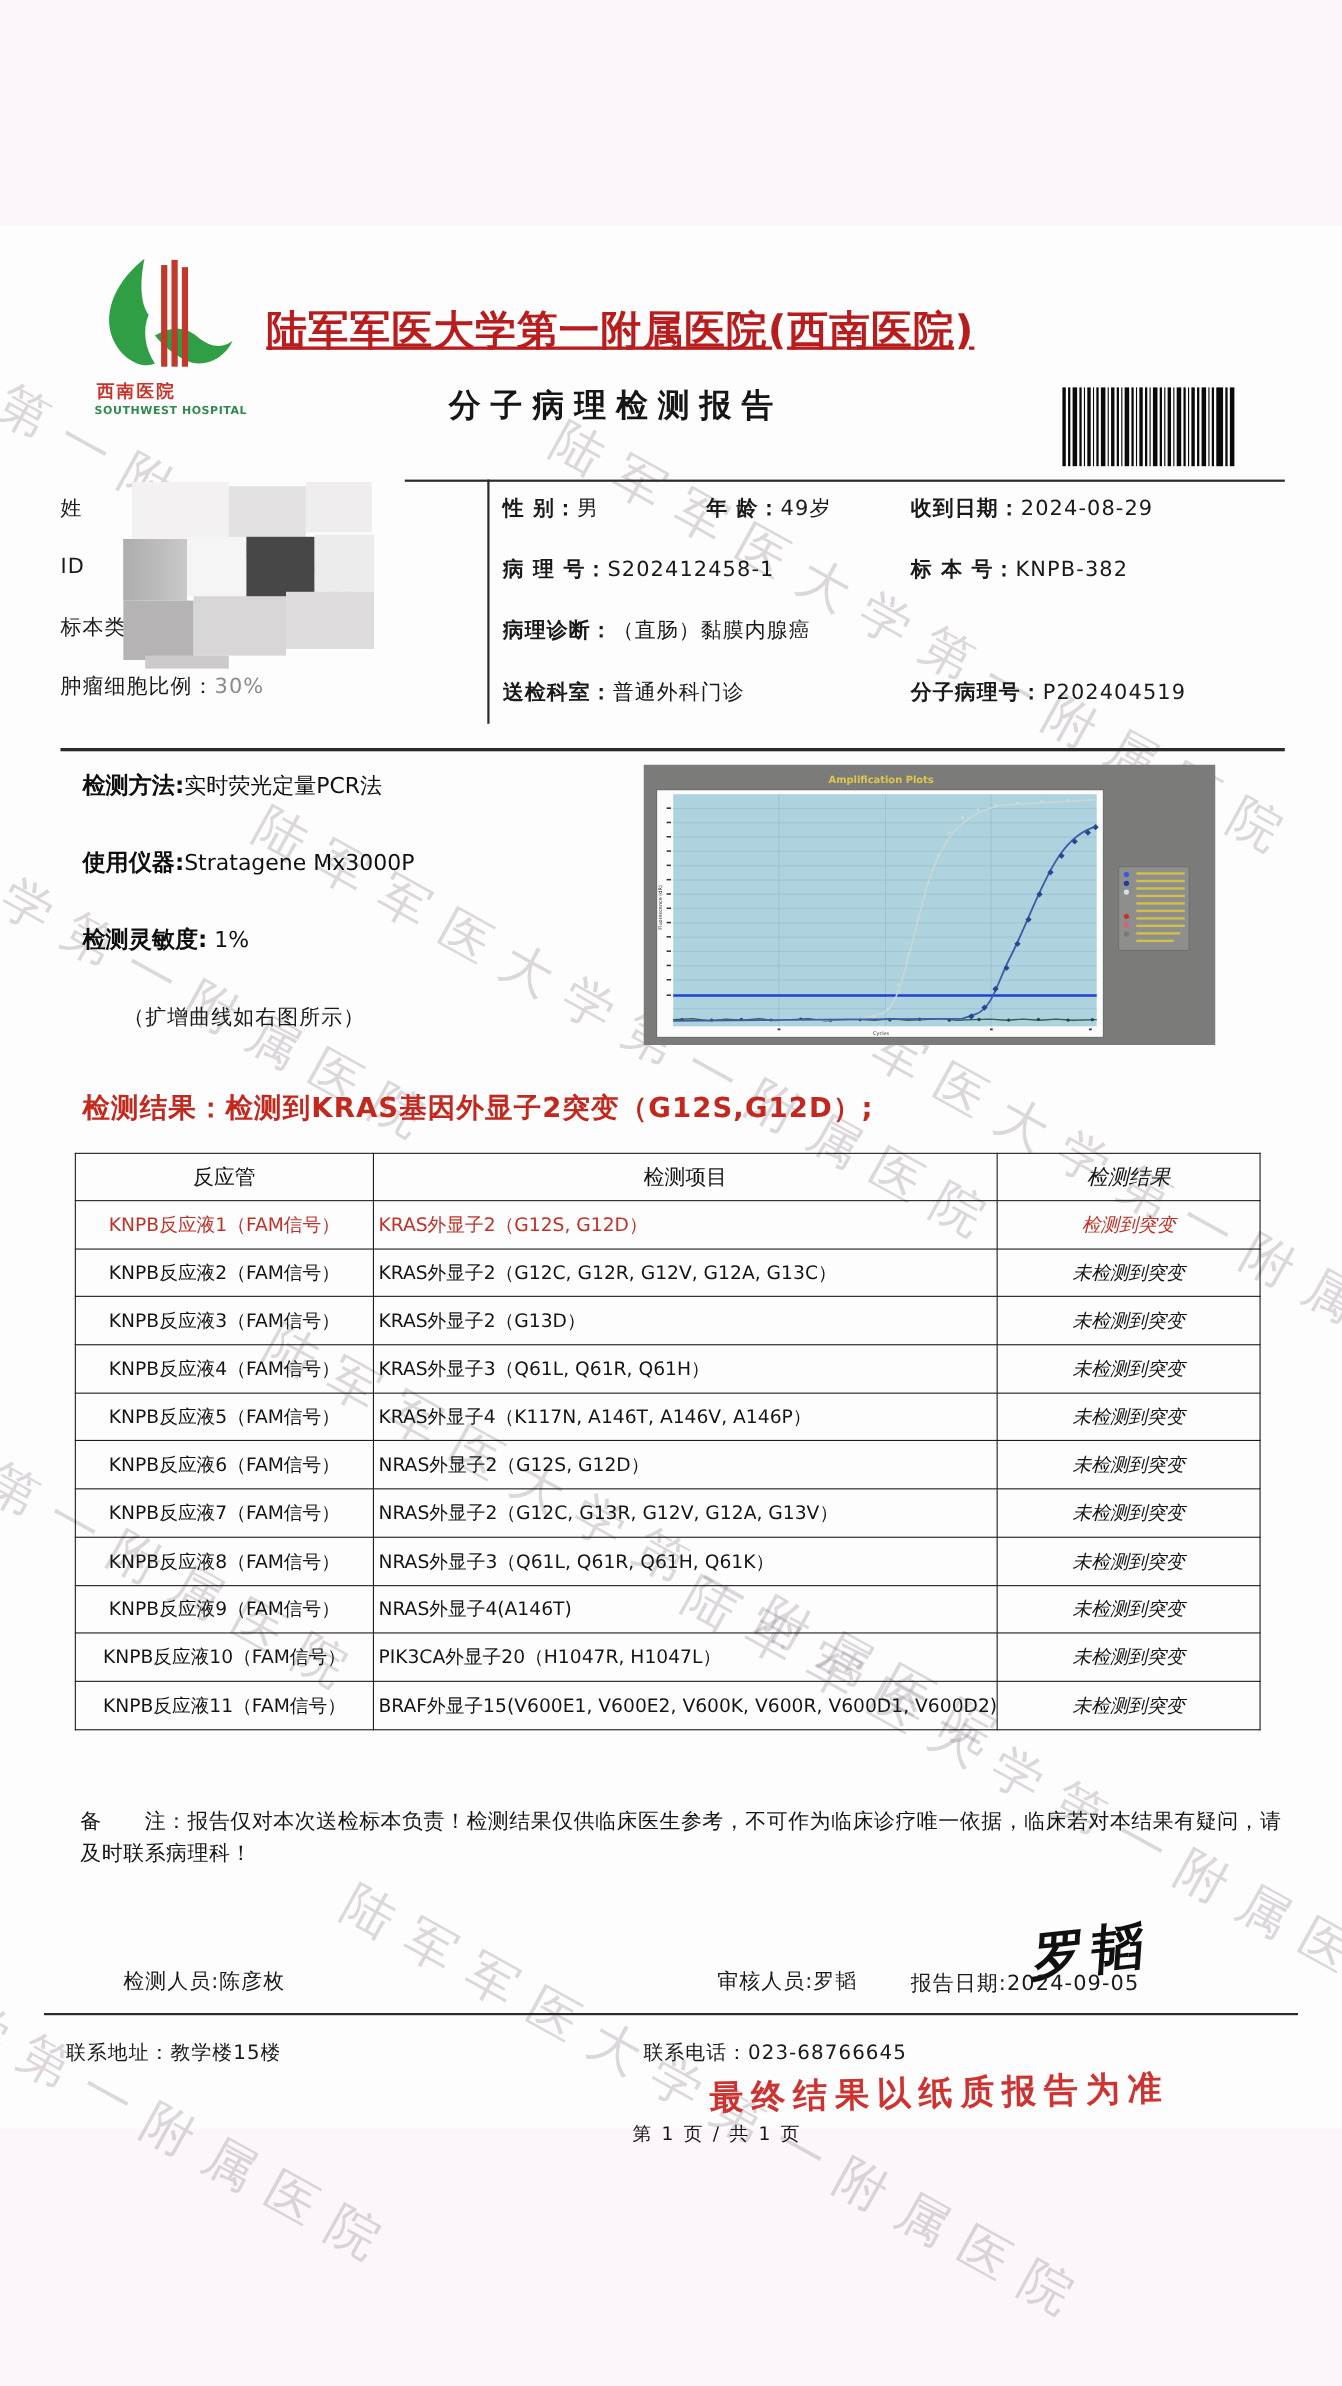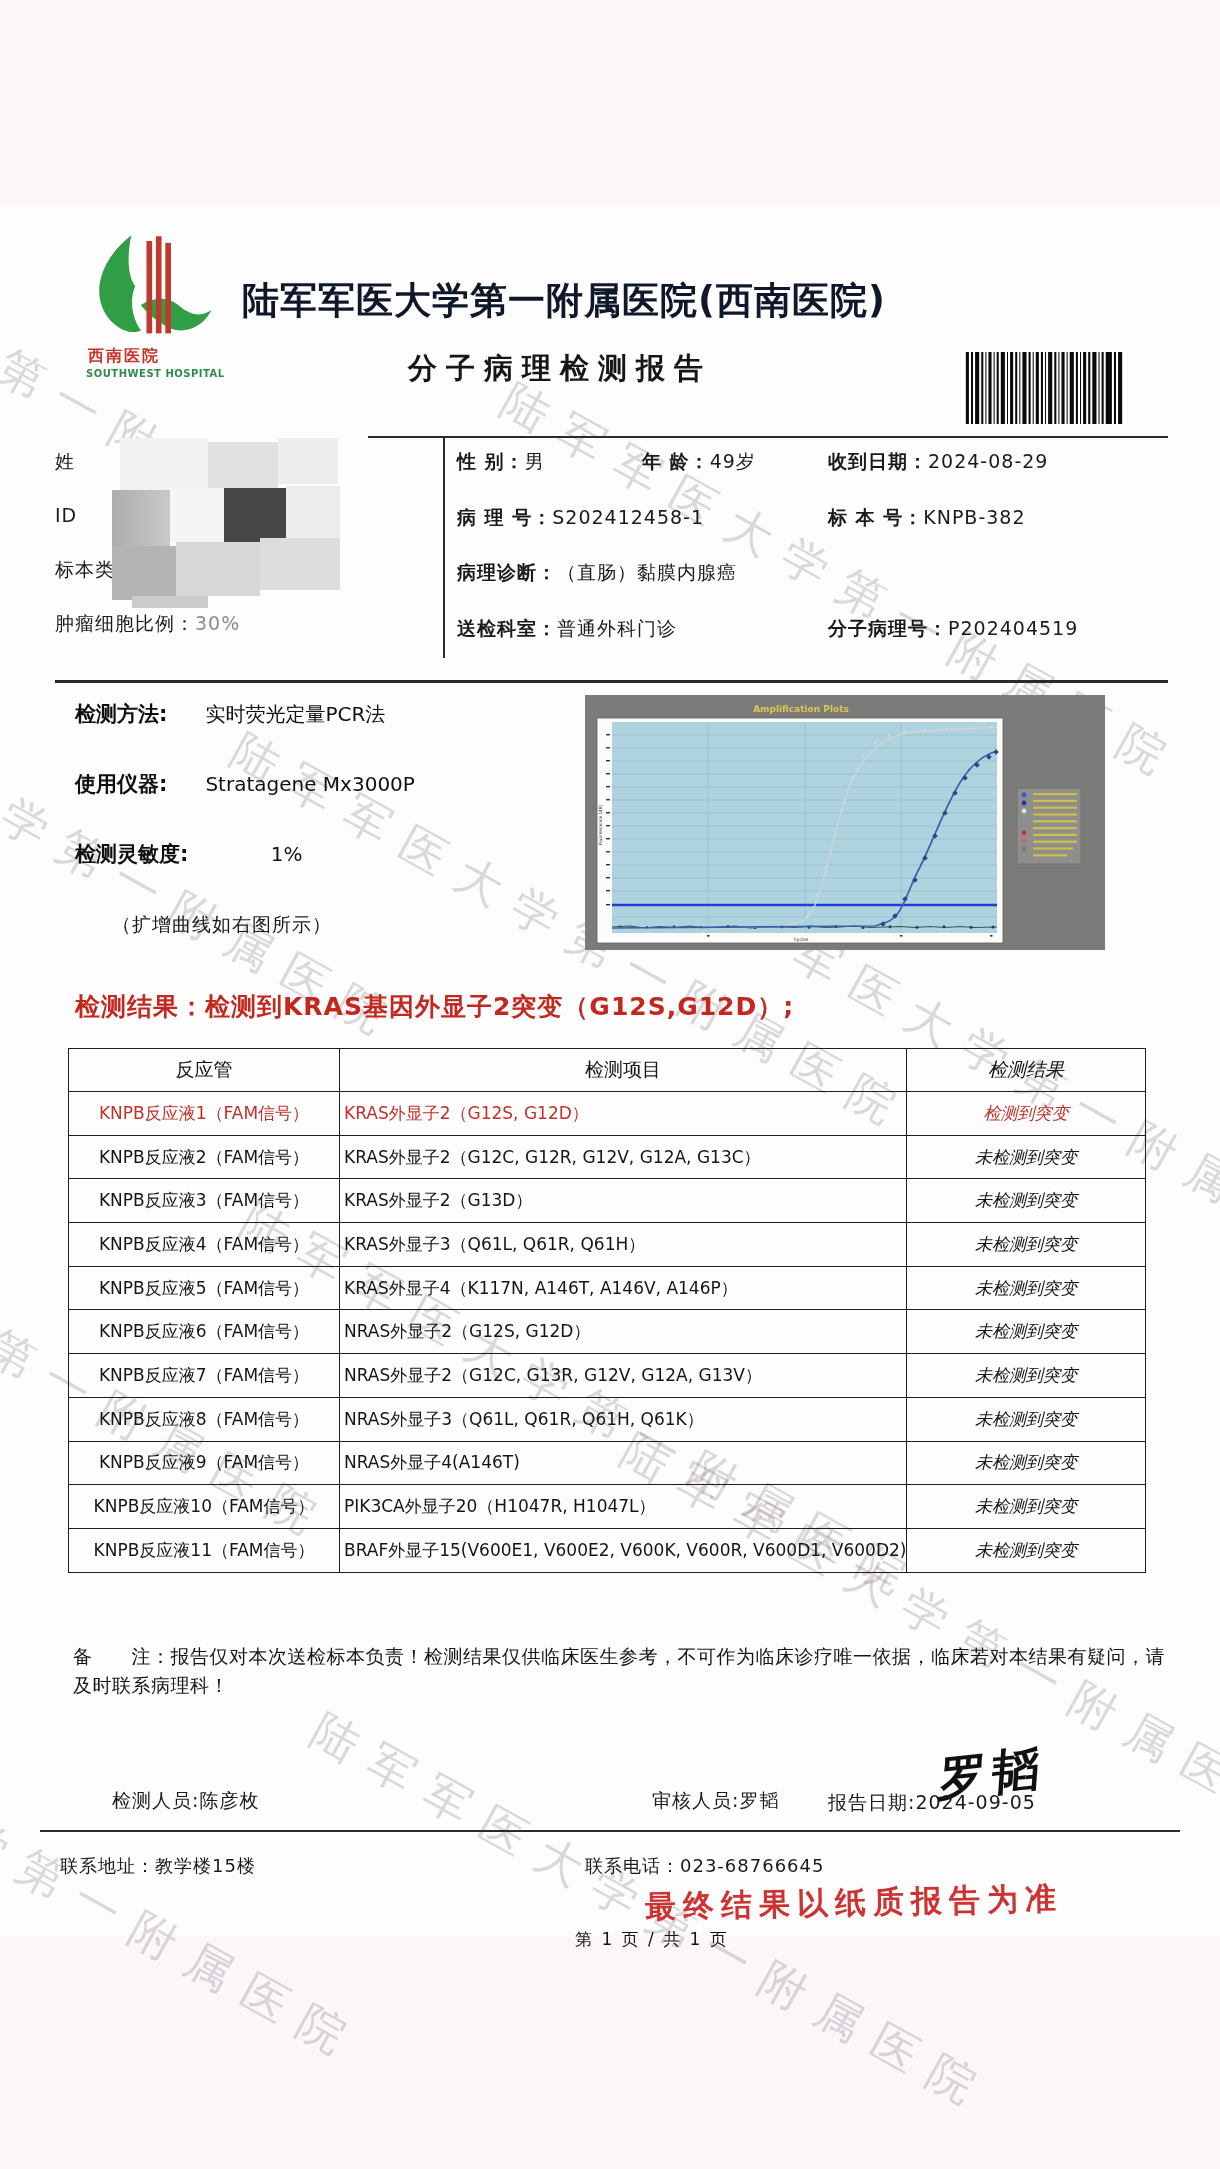--- a/index.html
+++ b/index.html
@@ -4,35 +4,35 @@
 <style>
   html,body{margin:0;padding:0;background:#fcf6fa;}
   .canvas{position:relative;width:1220px;height:2169px;background:#fcf6fa;overflow:hidden;
           font-family:"DejaVu Sans","Liberation Sans",sans-serif;color:#141414;}
   .abs{position:absolute;}
   .paper{left:0;top:205px;width:1220px;height:1730px;background:#fefdfe;}
   
   .wm{font-size:46px;letter-spacing:18px;white-space:nowrap;color:rgba(128,120,130,0.28);
       transform:rotate(29deg);transform-origin:left top;pointer-events:none;}
   
-  .hospital-title{font-size:37px;font-weight:800;letter-spacing:1px;color:#0f172a;}
+  .hospital-title{font-size:37px;font-weight:800;letter-spacing:1px;color:#b91c1c;text-decoration:underline;}
   .report-title{font-size:29px;font-weight:600;letter-spacing:9px;color:#161616;}
   .logo-cn{font-size:16px;font-weight:700;color:#c8342a;letter-spacing:2px;}
   .logo-en{font-size:10px;font-weight:600;color:#2e8b4a;letter-spacing:0.5px;}
   
   .inf{font-size:19px;letter-spacing:1px;color:#1a1a1a;white-space:nowrap;}
   .inf b{font-weight:600;}
   .hline{background:#2a2a2a;}
   .vline{background:#2a2a2a;}
   .mosaic{overflow:hidden;}
   .mosaic div{position:absolute;}
   .gray-val{color:#8d8a8c;}
   
   .mlabel{font-size:21px;font-weight:800;color:#0e0e0e;}
-  .mvalue{font-size:20px;font-weight:400;color:#111;margin-left:38px;}
+  .mvalue{font-size:20px;font-weight:400;color:#111;}
   .curvenote{font-size:19px;color:#1a1a1a;letter-spacing:1px;}
   
   .result-line{font-size:25px;font-weight:800;color:#c2281e;letter-spacing:1px;}
   
   table.rtable{border-collapse:collapse;table-layout:fixed;width:1050px;background:transparent;}
   table.rtable td{border:1.6px solid #1c1c1c;height:42.7px;padding:0 4px;font-size:17px;
                   color:#151515;overflow:hidden;white-space:nowrap;margin-top:36px;}
   table.rtable tr.hdr td{height:42px;font-size:19px;text-align:center;font-weight:500;}
   td.c1{text-align:center;width:262px;}
   td.c2{width:558px;padding-left:12px;font-size:16px;}

